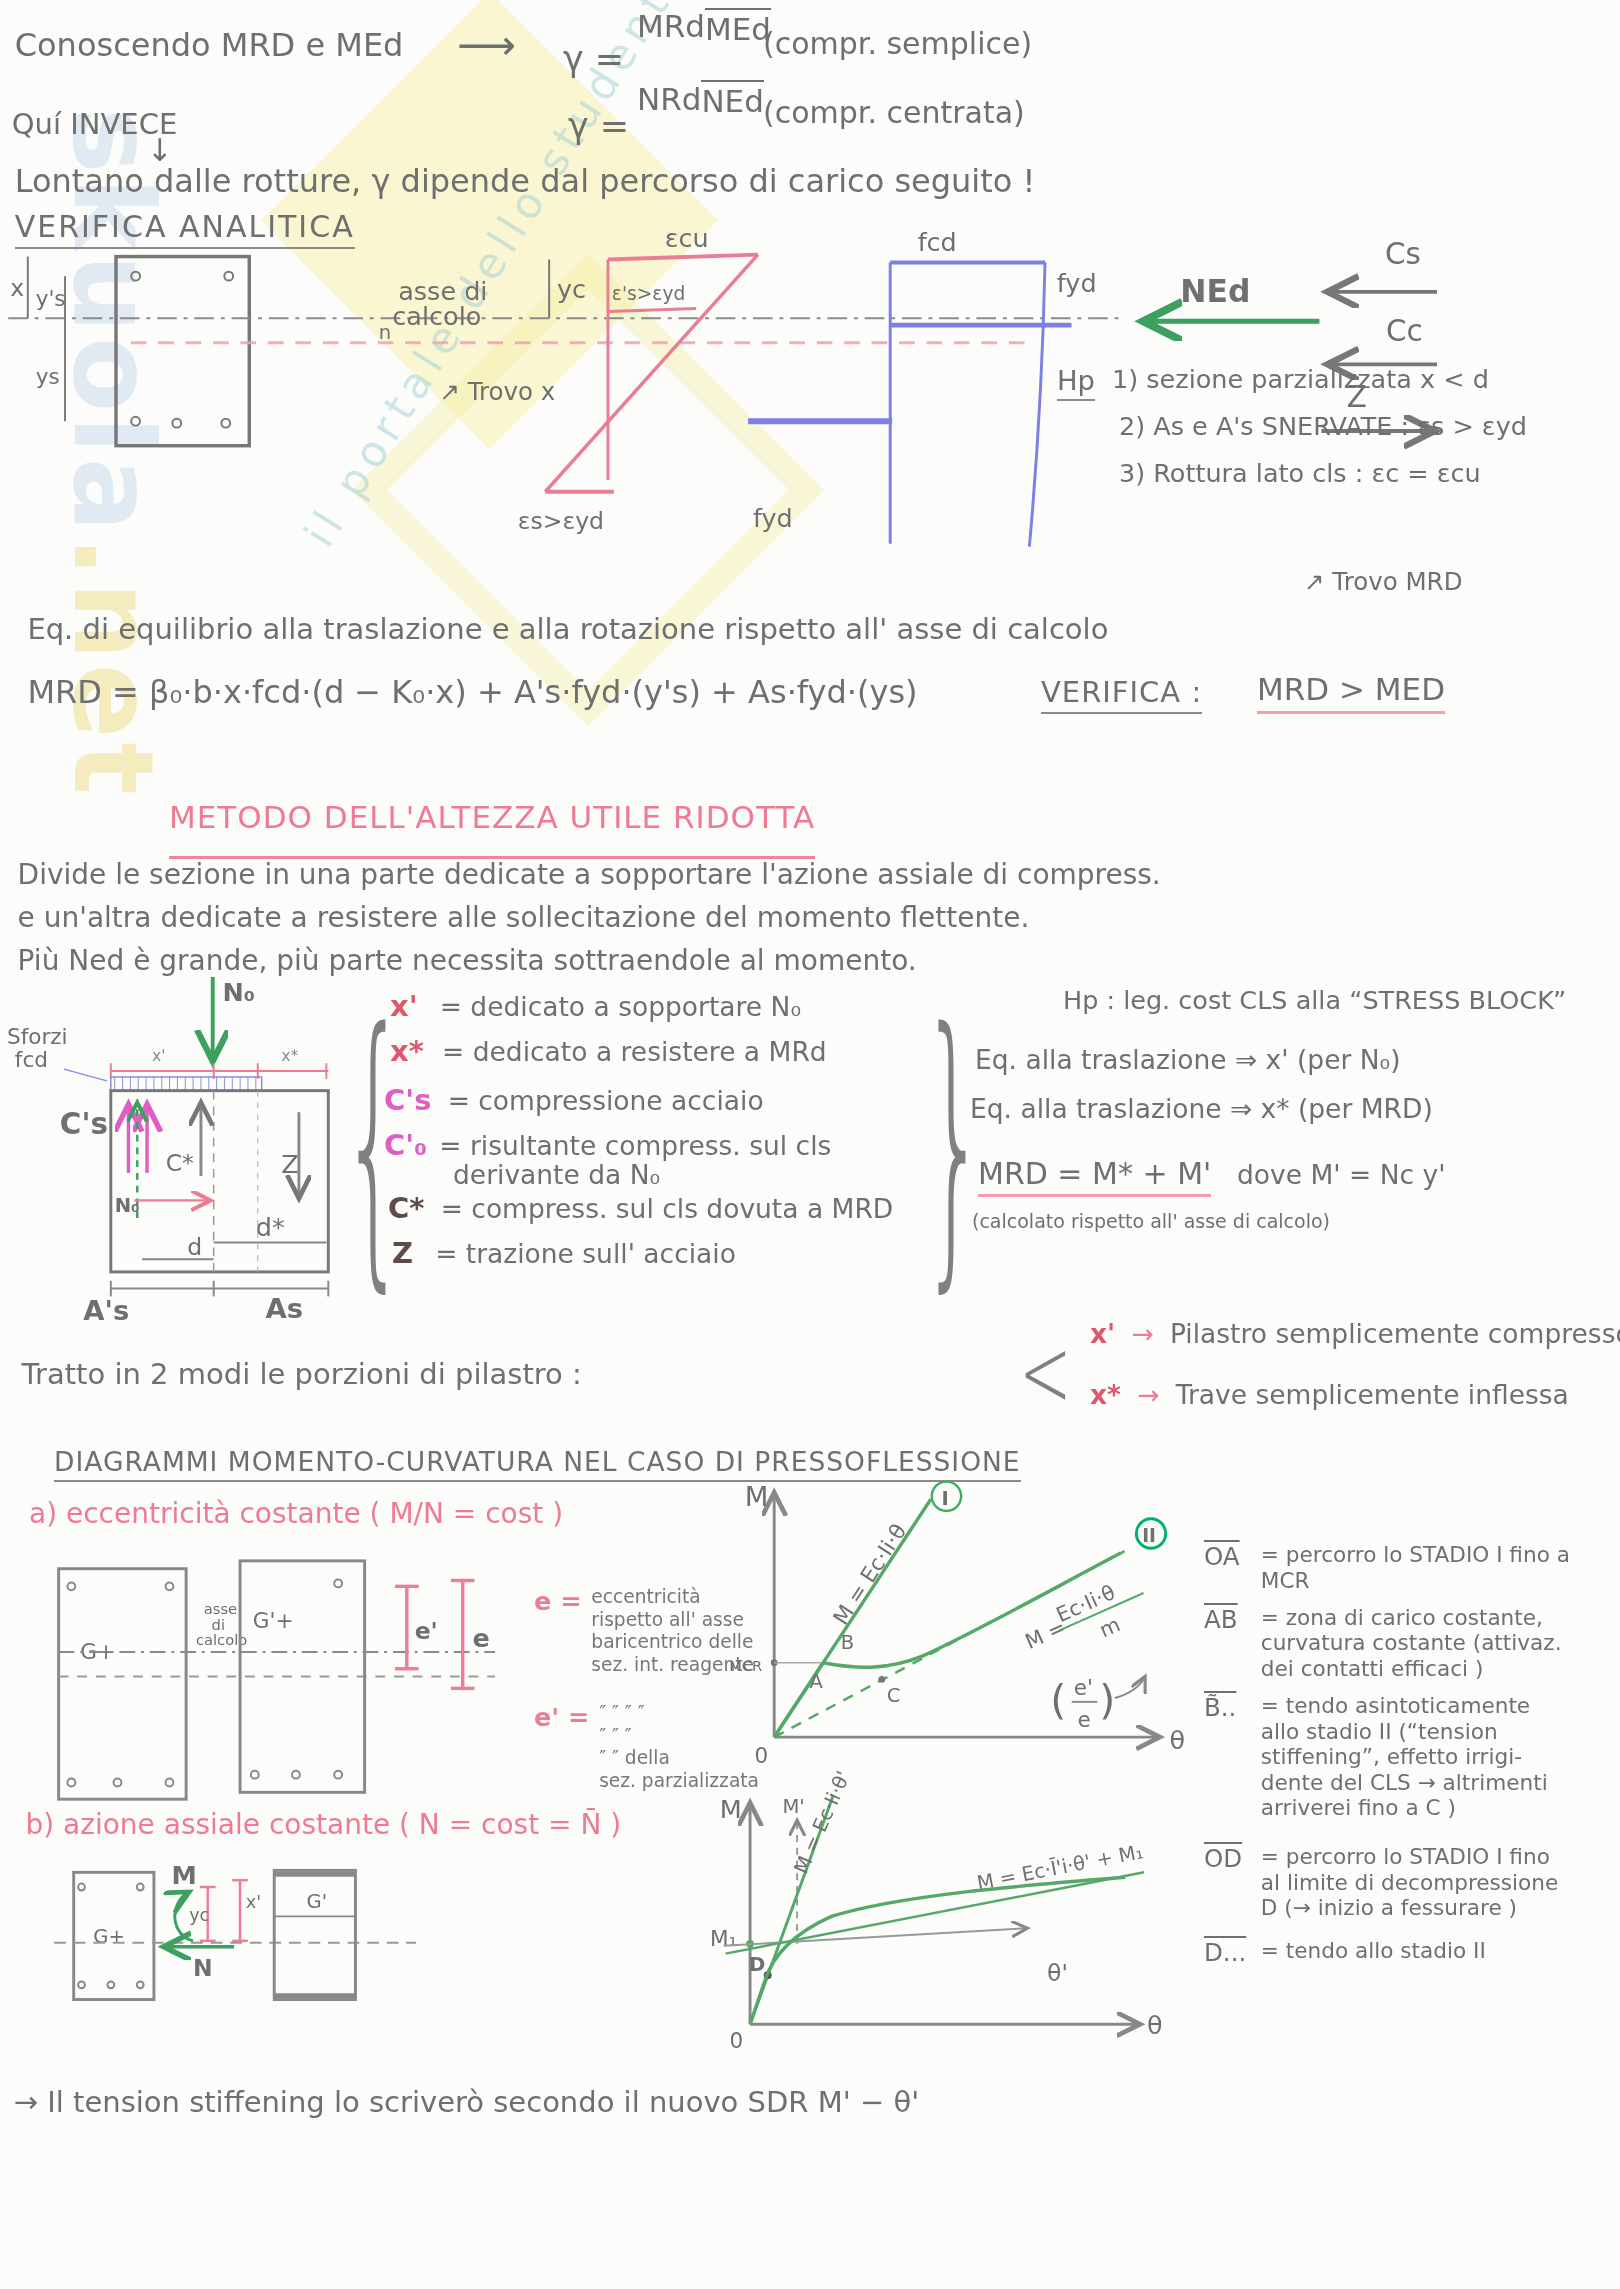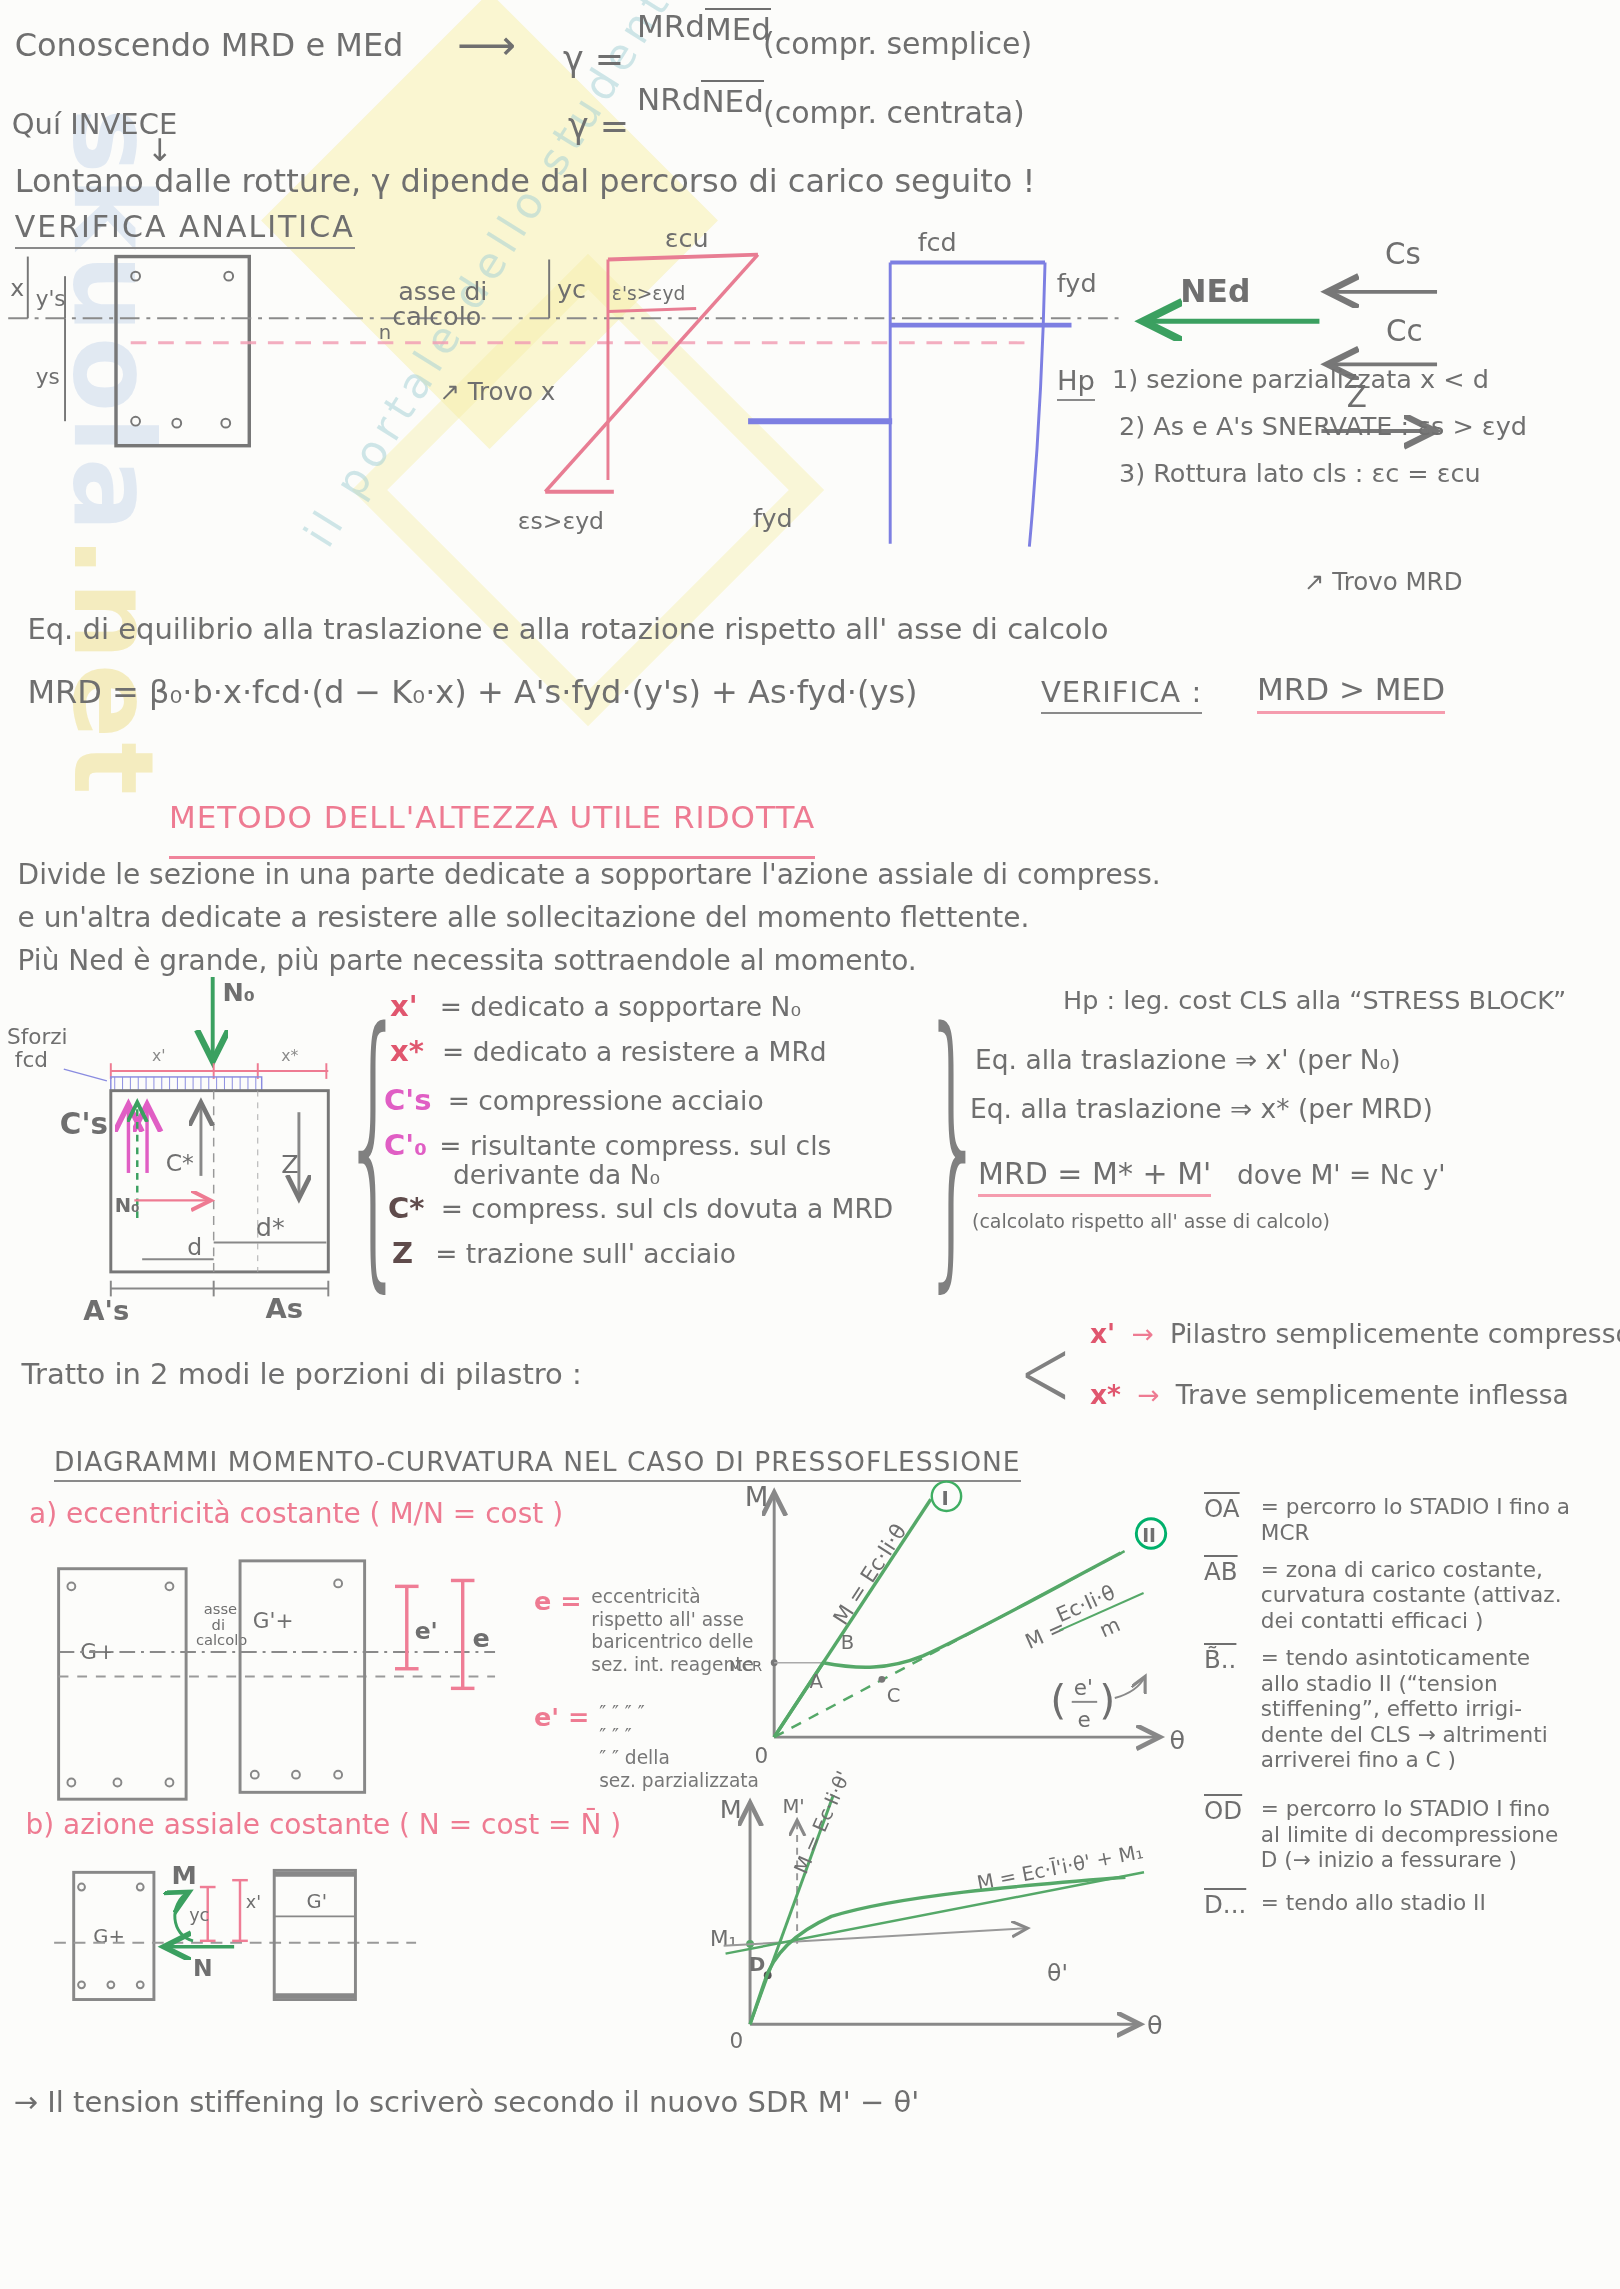--- a/index.html
+++ b/index.html
@@ -1,19 +1,19 @@
 <!DOCTYPE html>
 <html><head>
 <meta charset="utf-8">
 <style>
   html,body{margin:0;padding:0;background:#e8e8e8;}
   .page{position:relative;width:1620px;height:2290px;background:#fcfcfa;overflow:hidden;
         font-family:"DejaVu Sans",sans-serif;color:#6f6f6f;}
   .t{position:absolute;white-space:nowrap;line-height:1.15;}
-  .abs{position:absolute;}
+  .abs{position:absolute;margin-top:48px;}
   .pink{color:#ee7b92}.red{color:#e0566e}
   .mag{color:#e05ec4}.dark{color:#5f4b4b}
   .b{font-weight:bold}
   .u{border-bottom:2.9px solid #8a8a8a;padding-bottom:2.9px}
   .upink{border-bottom:3.9px solid #f59cae;padding-bottom:2.9px}
   .frac{display:inline-flex;flex-direction:row;align-items:center;line-height:1.05}
   .frac .dnm{border-top:2.9px solid currentColor;padding-top:3px}
   .bracewrap{position:absolute;display:flex;align-items:center;color:#808080}
   .brace1{font-size:103px;transform:scaleY(2.9);font-weight:300}
   .brace2{font-size:63px;transform:scaleY(1.55);font-weight:300}

